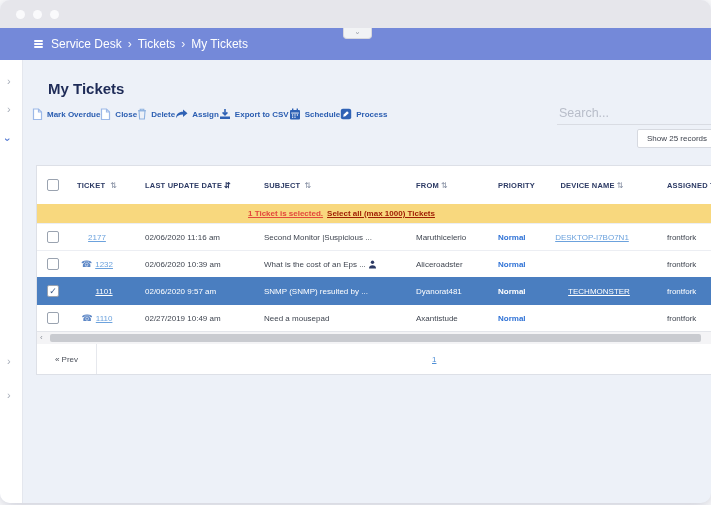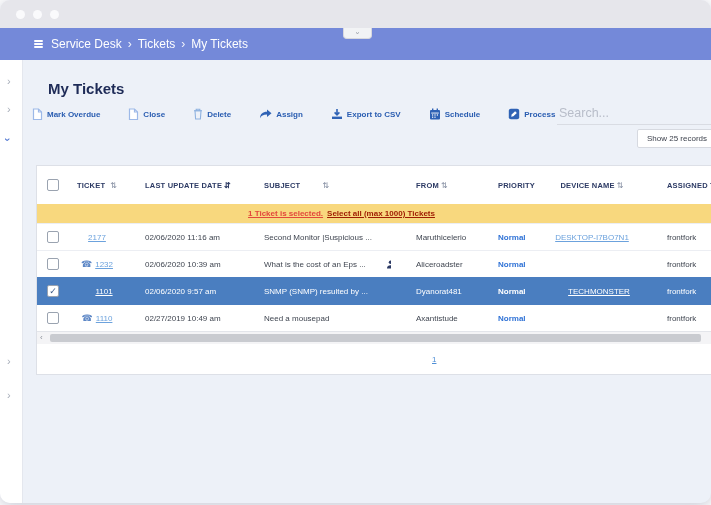--- a/index.html
+++ b/index.html
@@ -20,38 +20,38 @@
   .crumb{cursor:pointer;}
   .crumb-sep{opacity:.9;}
   
   .body{position:absolute;top:60px;left:0;right:0;bottom:0;}
   .rail{position:absolute;left:0;top:0;width:22px;bottom:0;background:#fff;border-right:1px solid #e4e7ee;}
   .rail-chev{position:absolute;left:7px;color:#a7adb9;font-size:11px;line-height:1;cursor:pointer;}
   .rail-chev.down{color:#5b7fd4;font-weight:bold;transform:rotate(90deg);left:6px;}
   .content{position:absolute;left:22px;top:0;right:0;bottom:0;}
   .page-title{position:absolute;left:26px;top:20px;margin:0;font-size:15px;font-weight:bold;color:#1e2b57;}
   
-  .toolbar{position:absolute;left:10px;top:48px;display:flex;gap:28px;align-items:center;}
+  .toolbar{position:absolute;left:10px;top:48px;display:flex;gap:0;align-items:center;}
   .tb-btn{display:inline-flex;align-items:center;gap:4px;background:none;border:none;color:#2a5db1;font-weight:bold;
           font-size:8px;font-family:inherit;padding:0;cursor:pointer;}
   .tb-icon{display:inline-flex;align-items:center;}
   
   .search-input{position:absolute;left:535px;top:42px;width:168px;border:none;border-bottom:1px solid #d9dce3;background:transparent;
                 font-size:12.5px;color:#555;padding:4px 2px;outline:none;font-family:inherit;}
   .search-input::placeholder{color:#b8bdc9;}
   .records-btn{position:absolute;left:615px;top:69px;height:19px;background:#fff;border:1px solid #d6d9e0;border-radius:2px;
                font-size:8px;color:#3a3f4a;padding:0 9px;font-family:inherit;cursor:pointer;white-space:nowrap;}
   
   .card{position:absolute;left:14px;top:105px;width:709px;background:#fff;border:1px solid #dde0e7;box-sizing:content-box;}
   .thead{display:flex;align-items:center;height:38px;font-size:7.5px;font-weight:bold;color:#2c3a64;letter-spacing:.2px;}
   .c{box-sizing:border-box;flex:none;white-space:nowrap;overflow:hidden;}
   .c-check{width:32px;display:flex;justify-content:center;overflow:visible;}
   .c-ticket{width:56px;display:flex;justify-content:center;align-items:center;gap:3px;}
   .c-date{width:116px;padding-left:20px;}
-  .c-subject{width:150px;padding-left:23px;display:flex;align-items:center;gap:20px;}
+  .c-subject{width:150px;padding-left:23px;display:flex;align-items:center;gap:2px;}
   .c-from{width:80px;padding-left:25px;}
   .c-priority{width:66px;padding-left:27px;}
   .c-device{width:110px;text-align:center;}
   .c-assigned{width:99px;padding-left:20px;}
   .hcell{cursor:pointer;}
   .sort{color:#7d879c;font-size:8px;font-weight:normal;margin-left:2px;}
   .sort.active{color:#2c3a64;font-weight:bold;}
   .cb{width:12px;height:12px;border:1.5px solid #9aa3b0;border-radius:2px;background:#fff;display:flex;align-items:center;
       justify-content:center;font-size:9px;color:#3c5a86;box-sizing:border-box;cursor:pointer;line-height:1;}
   
@@ -307,20 +307,21 @@
             <div class="c c-device"><a class="device-link"></a></div>
             <div class="c c-assigned">frontfork</div>
           </div>
 
           <div class="hscroll">
             <span class="hscroll-arrow">‹</span>
             <div class="hscroll-thumb"></div>
           </div>
 
           <div class="pagination">
+            <button class="prev-btn">« Prev</button>
             <a class="page-link">1</a>
           </div>
 
         </div>
       </div>
     </div>
 
   </div>
 </div>
 

